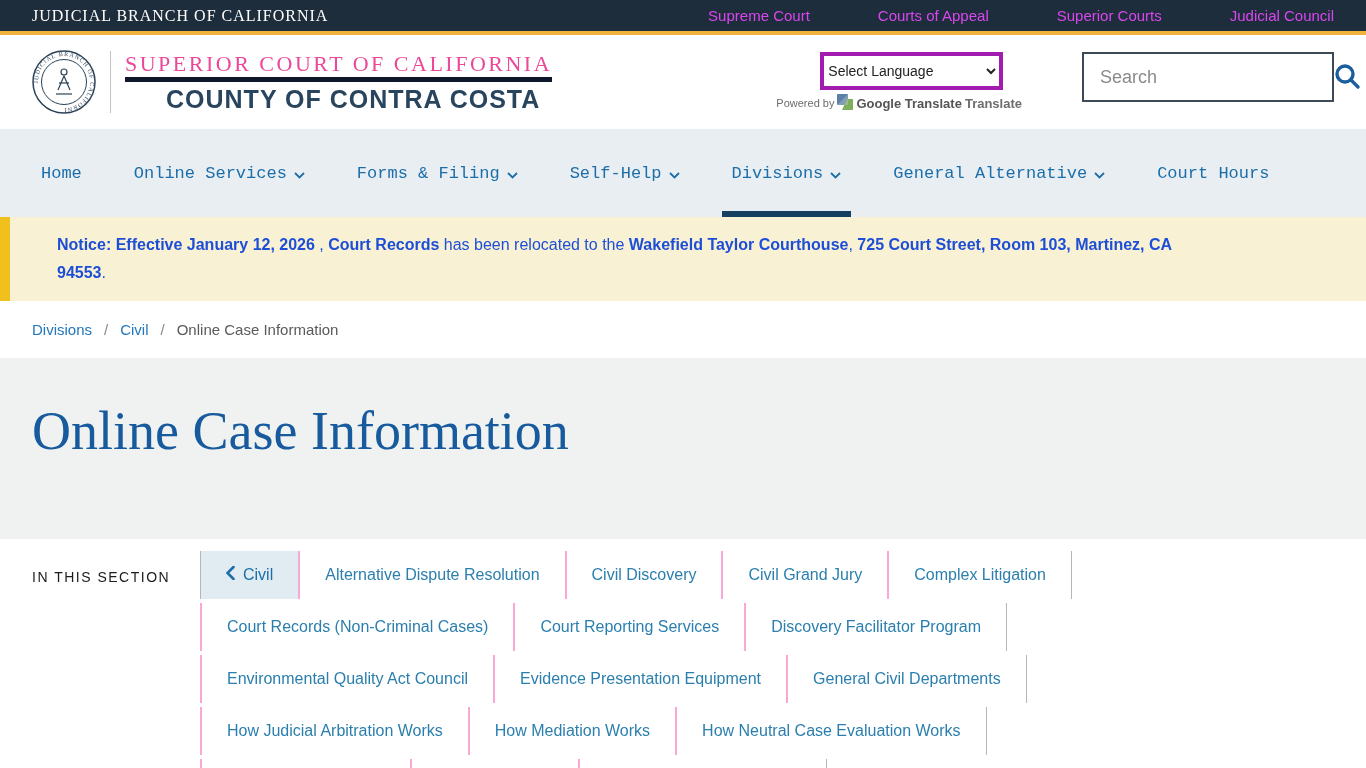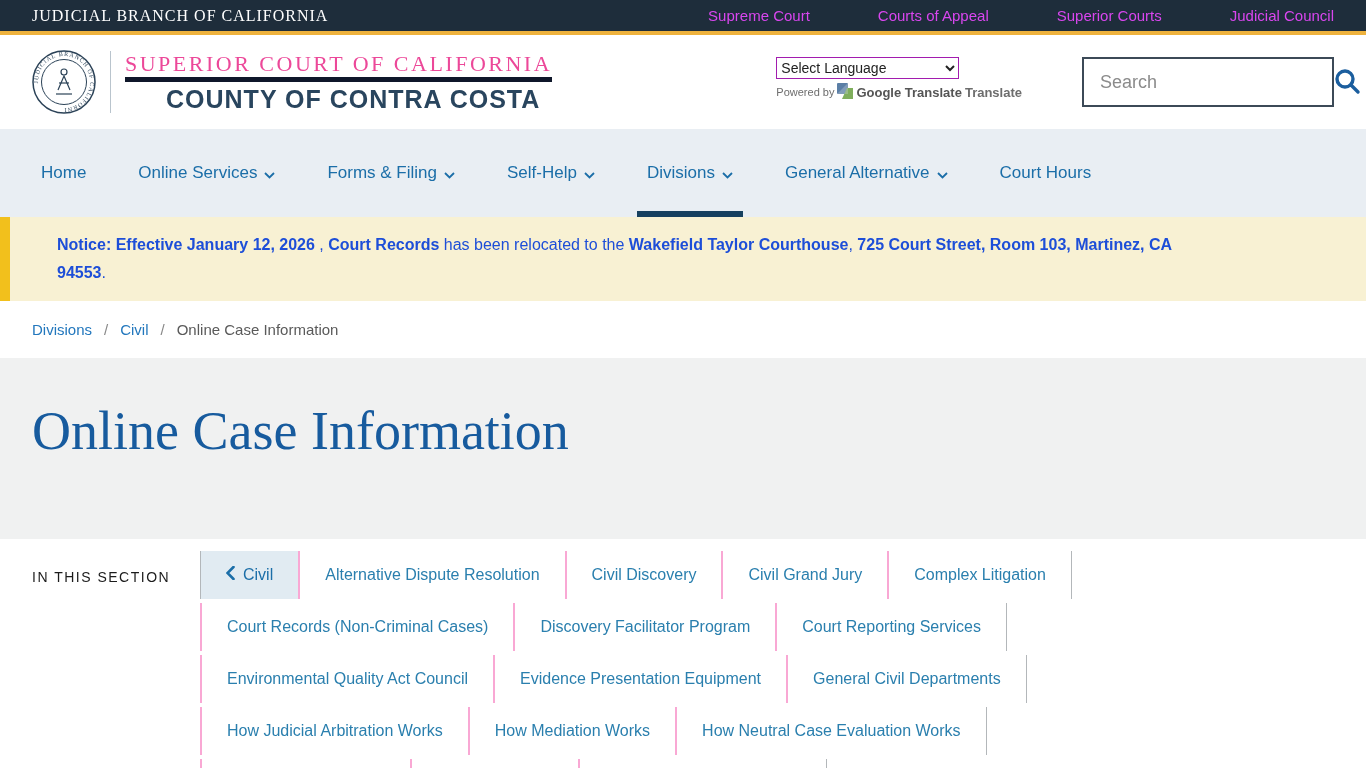--- a/index.html
+++ b/index.html
@@ -20,38 +20,38 @@
             padding:0 32px; }
   .brand-lockup { display:flex; align-items:center; gap:14px; cursor:pointer; }
   .seal svg { display:block; }
   .brand-rule { width:1px; height:62px; background:#b9c4cd; }
   .court-line1 { font-family:"Liberation Serif", serif; font-size:22px;
                  letter-spacing:2.5px; color:#ec4899; padding-bottom:0;
                  border-bottom:5px solid #0f172a; }
   .court-line2 { font-size:25px; font-weight:bold; letter-spacing:1px;
                  color:#29455e; margin-top:3px;margin-left:41px; }
   .header-right { margin-left:auto; display:flex; align-items:flex-start; gap:60px; }
-  .lang-box select { width:183px; height:22px; font-size:14px; color:#222;
-                     border:1px solid #a21caf; background:#fff; }
+  .lang-box select { width:183px; height:38px; font-size:14px; color:#222;
+                     border:4px solid #a21caf; background:#fff;margin-left:44px; }
   .powered { margin-top:4px; font-size:11px; color:#6d6d6d;
              display:flex; align-items:center; gap:3px; white-space:nowrap; }
   .powered .gt-name { font-weight:bold; color:#555; font-size:13px; }
   .powered .gt-word { font-weight:bold; color:#6d6d6d; font-size:13px; }
   .searchbar { width:252px; height:50px; border:2px solid #3c4a57; background:#fff;
                display:flex; align-items:center; padding:0 10px 0 16px; }
   .searchbar input { flex:1; border:none; outline:none; font-size:18px; color:#333; }
   .searchbar input::placeholder { color:#8b8b8b; }
   .search-btn { background:none; border:none; cursor:pointer; display:flex; }
 
   
   .mainnav { height:88px; background:#e9eef3; display:flex; align-items:stretch;
              padding-left:31px; gap:32px; }
   .nav-item { display:flex; align-items:center; gap:7px; padding:6px 10px;
               color:#1b6ea8; font-size:17px; text-decoration:none;
-              position:relative; }
+              position:relative;font-family:Liberation Mono, monospace; }
   .nav-item.active::after { content:""; position:absolute; left:0; right:0;
               bottom:0; height:6px; background:#16405f; }
   .chev-down { margin-top:2px; }
 
   
   .notice { background:#f8f1d3; border-left:10px solid #f2c01c;
             padding:14px 150px 14px 47px; }
   .notice p { font-size:16px; line-height:28px; color:#1d4ed8; }
   .notice .b { font-weight:bold; }
 
@@ -249,24 +249,24 @@
         <span>Complex Litigation</span>
       </a>
       <span class="tab-end"></span>
     </div>
 
     <div class="tab-row">
       <a href="#" class="tab">
         <span>Court Records (Non-Criminal Cases)</span>
       </a>
       <a href="#" class="tab">
+        <span>Court Reporting Services</span>
+      </a>
+      <a href="#" class="tab">
         <span>Discovery Facilitator Program</span>
-      </a>
-      <a href="#" class="tab">
-        <span>Court Reporting Services</span>
       </a>
       <span class="tab-end"></span>
     </div>
 
     <div class="tab-row">
       <a href="#" class="tab">
         <span>Environmental Quality Act Council</span>
       </a>
       <a href="#" class="tab">
         <span>Evidence Presentation Equipment</span>

